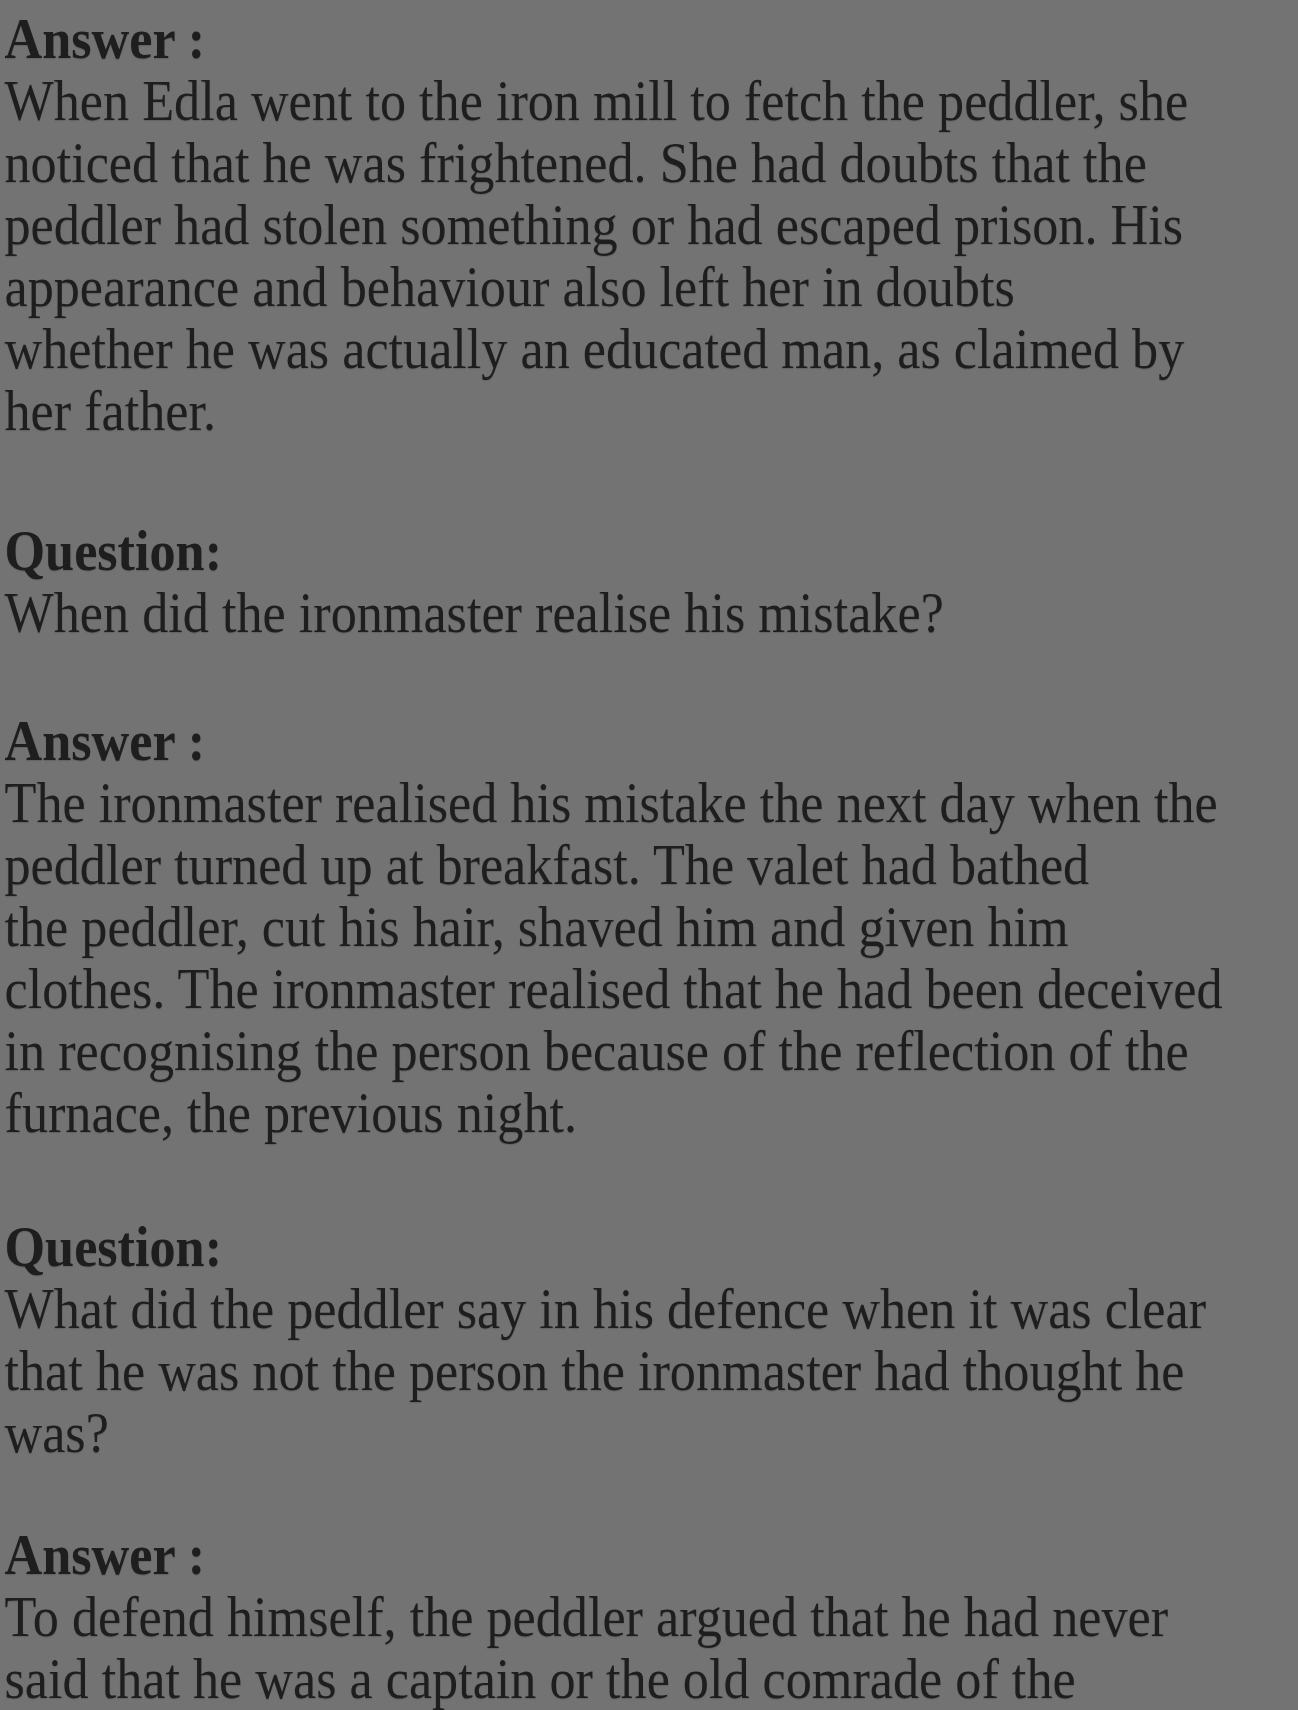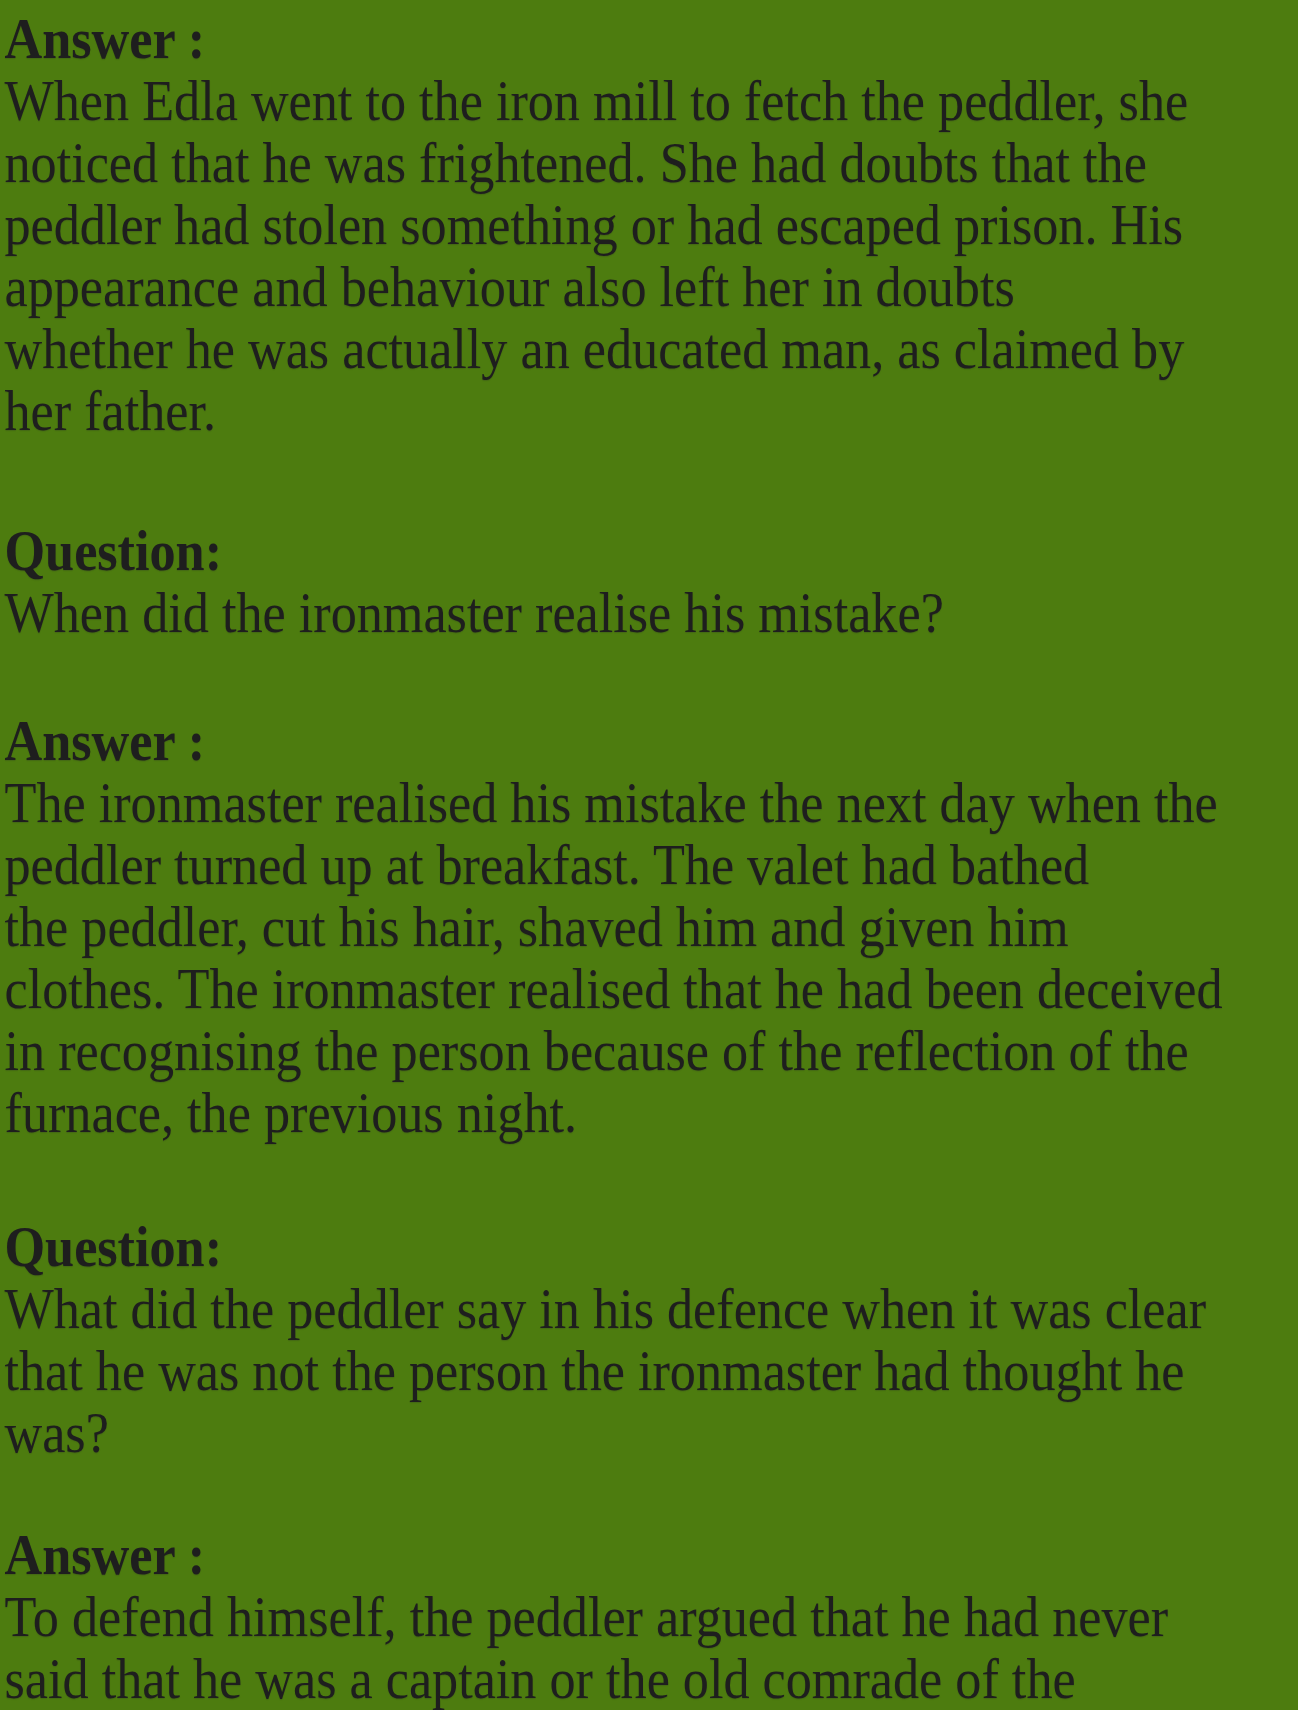--- a/index.html
+++ b/index.html
@@ -9,21 +9,21 @@
   body {
     width: 1298px;
     height: 1710px;
     background: #ffffff;
     overflow: hidden;
   }
   .page {
     position: relative;
     width: 1298px;
     height: 1710px;
-    background: #4d7c0f;
+    background: #737373;
     overflow: hidden;
   }
   
   .content {
     box-sizing: border-box;
     width: 1442px;                 
     transform: scaleX(0.9);
     transform-origin: top left;
     padding: 8px 0 0 5px;
     font-family: "Liberation Serif", "DejaVu Serif", serif;

